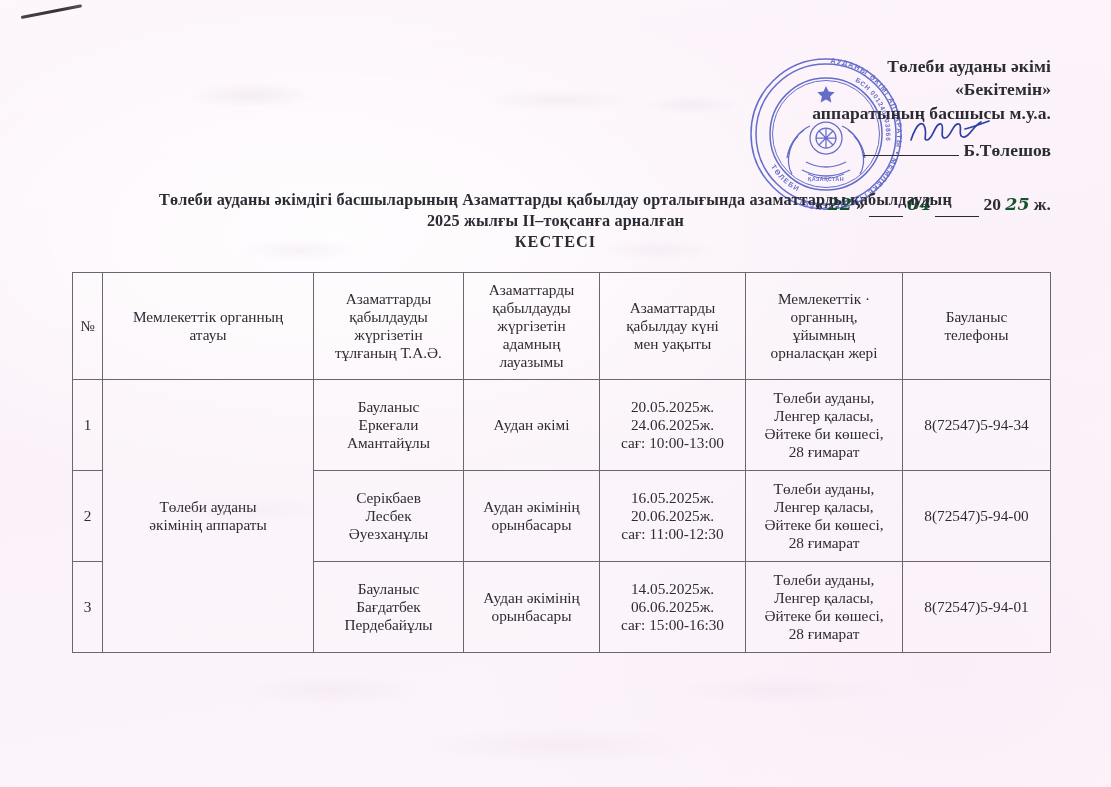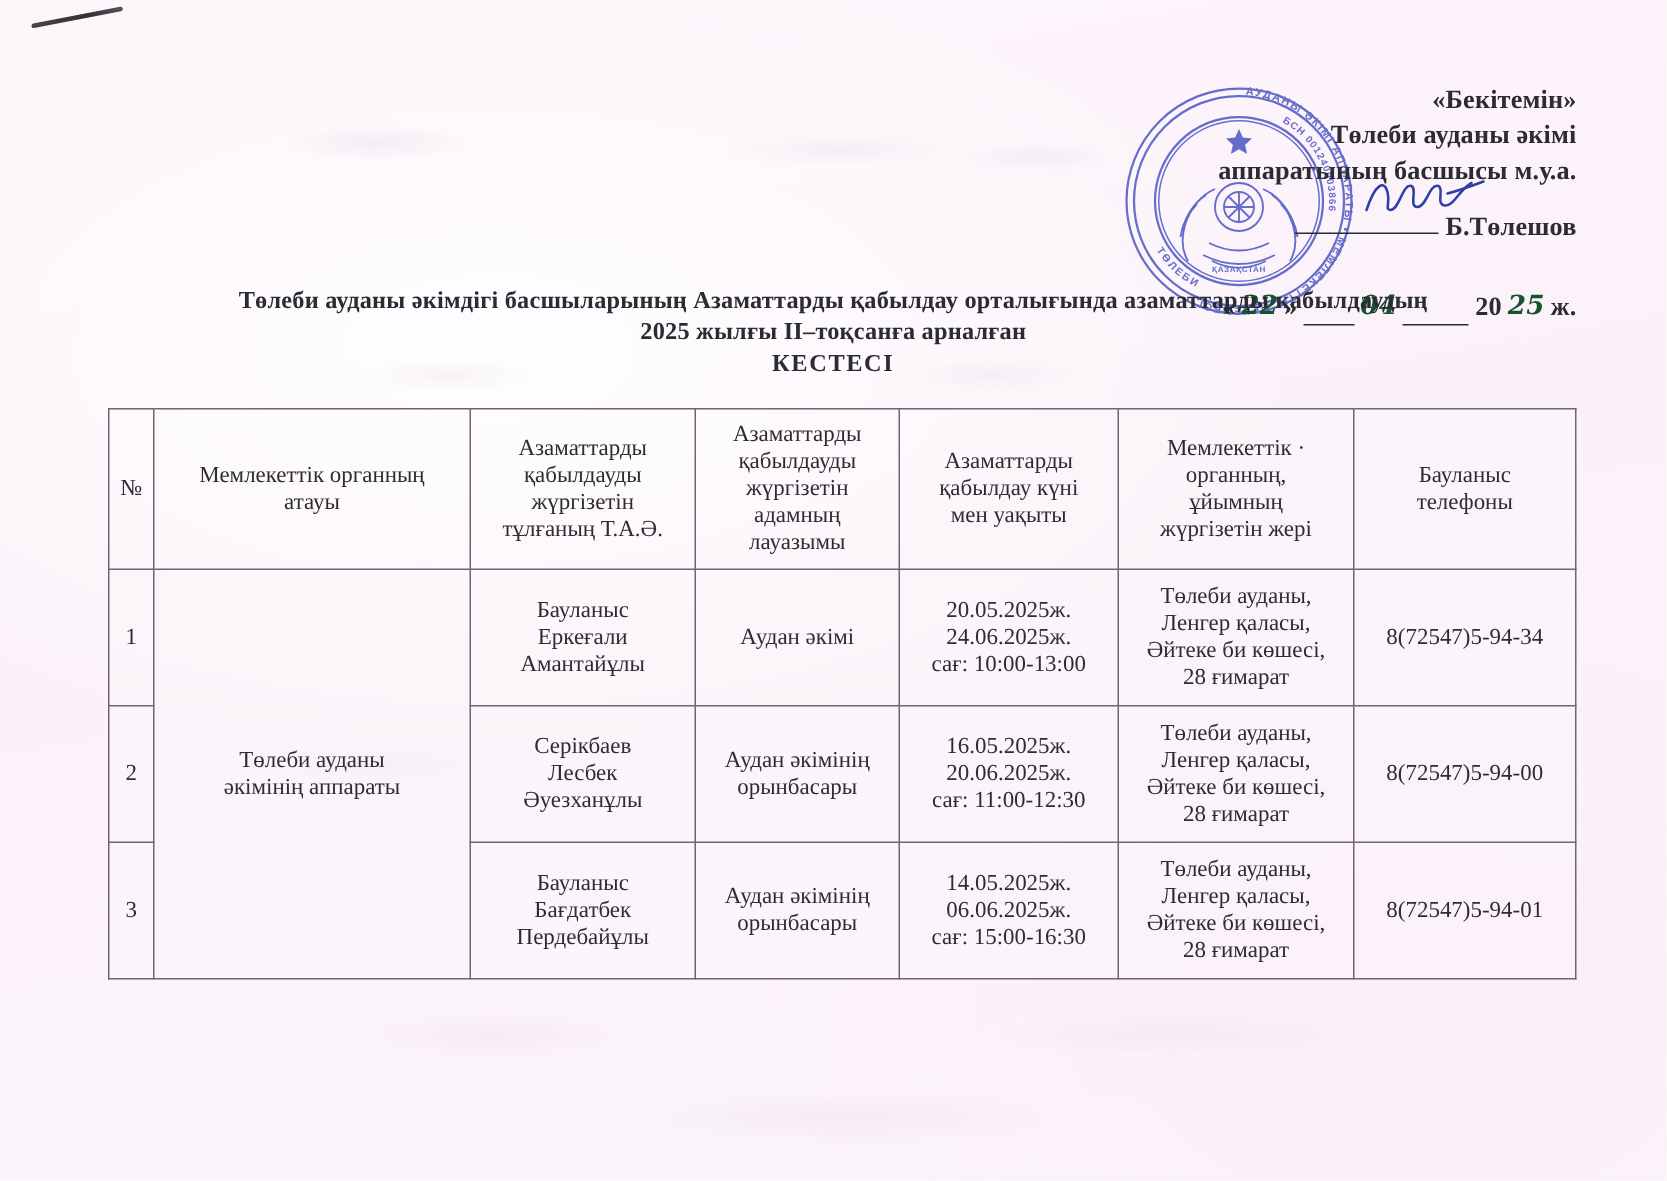--- a/index.html
+++ b/index.html
@@ -218,22 +218,22 @@
     <path d="M116 90 q9 9 11 22"></path>
     <path d="M68 116 q20 10 40 0"></path>
     <path d="M64 124 q24 12 48 0"></path>
     <path d="M88 40 l2.6 5.6 6.1 .7 -4.6 4.2 1.3 6.1 -5.4-3.1 -5.4 3.1 1.3-6.1 -4.6-4.2 6.1-.7 z" fill="#4453c4" stroke="none"></path>
     <path d="M70 128 q18 9 36 0" stroke-width="1"></path>
     <text x="88" y="135" text-anchor="middle" font-family="'Liberation Sans', sans-serif" font-size="5.4" font-weight="bold" fill="#4453c4" stroke="none" letter-spacing="0.4">ҚАЗАҚСТАН</text>
   </g>
 </svg>
 
 <div id="approval">
+  <div class="ap-line">Төлеби ауданы әкімі</div>
   <div class="ap-line">«Бекітемін»</div>
-  <div class="ap-line">Төлеби ауданы әкімі</div>
   <div class="ap-line">аппаратының басшысы м.у.а.</div>
   <div class="ap-name">
     <span class="ul-blank w-lg"></span>
     <span>Б.Төлешов</span>
   </div>
   <div class="ap-date">
     <span>«</span>
     <span class="ink">22</span>
     <span>»</span>
     <span class="ul-blank w-sm"></span>
@@ -293,21 +293,21 @@
         </th>
         <th class="cell-lines">
           <span>Азаматтарды</span>
           <span>қабылдау күні</span>
           <span>мен уақыты</span>
         </th>
         <th class="cell-lines">
           <span>Мемлекеттік ·</span>
           <span>органның,</span>
           <span>ұйымның</span>
-          <span>жүргізетін жері</span>
+          <span>орналасқан жері</span>
         </th>
         <th class="cell-lines">
           <span>Бауланыс</span>
           <span>телефоны</span>
         </th>
       </tr>
     </thead>
     <tbody>
       <tr>
         <td>1</td>

